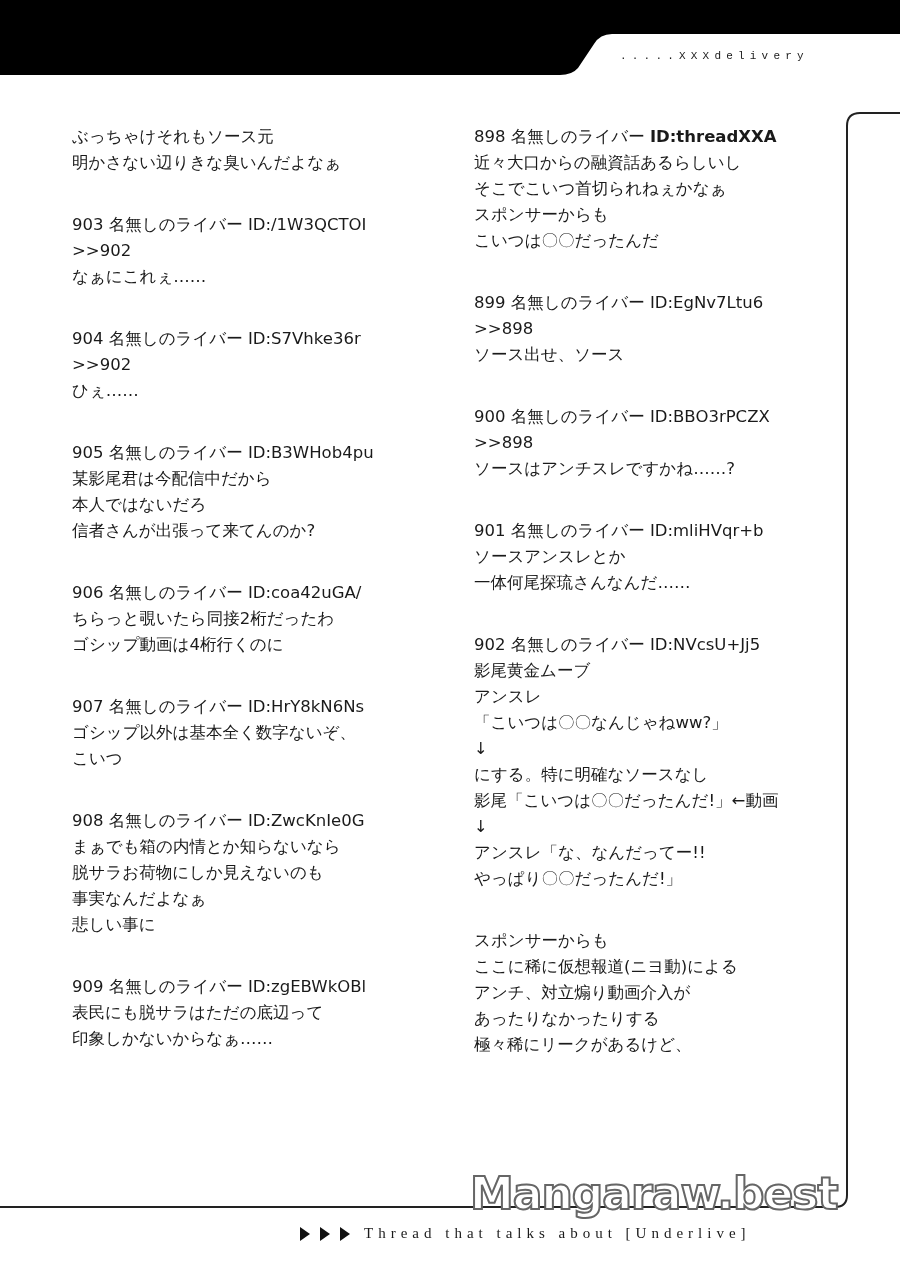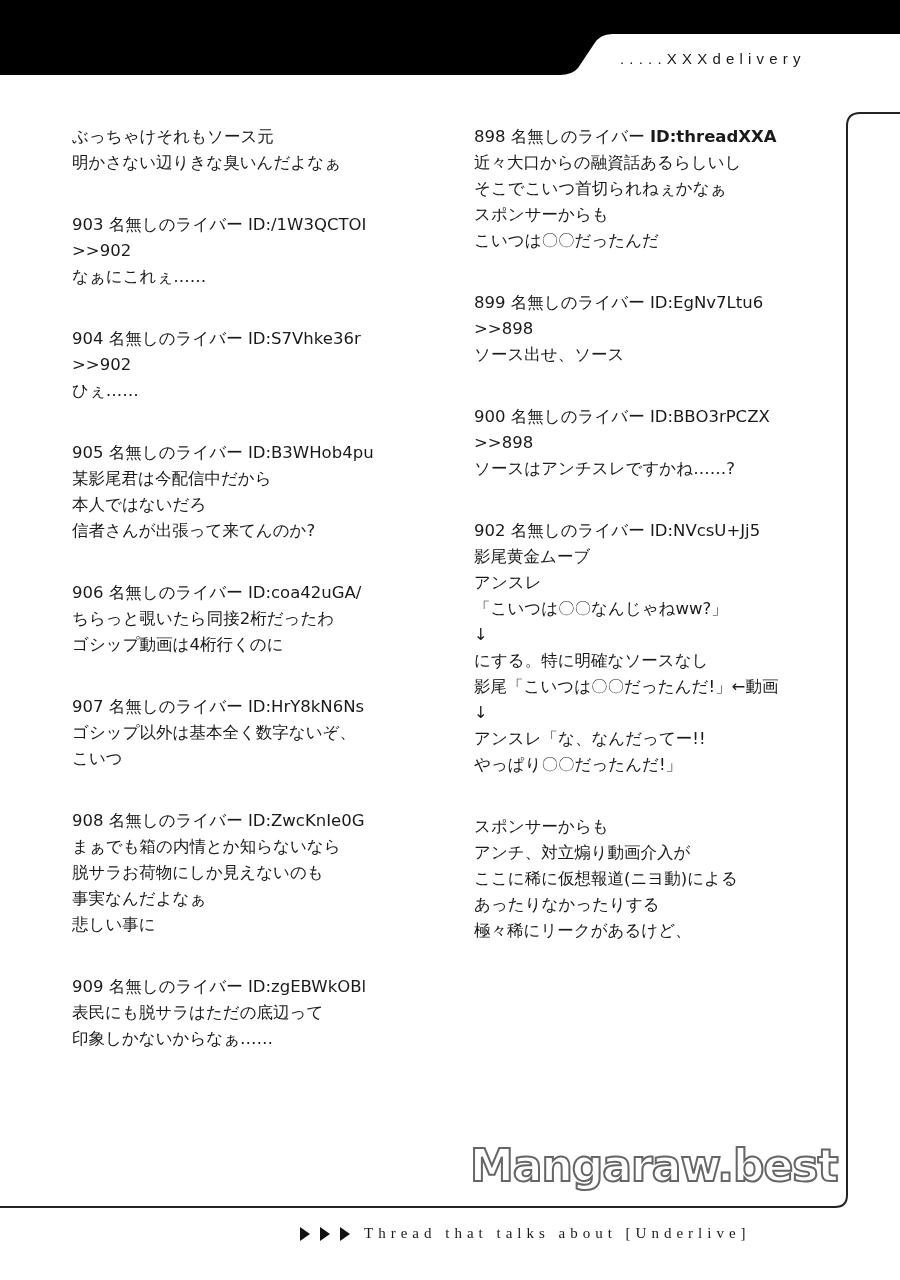--- a/index.html
+++ b/index.html
@@ -4,39 +4,39 @@
   <style>
     html, body { margin: 0; padding: 0; }
     body {
       width: 900px; height: 1280px; position: relative; overflow: hidden;
       background: #ffffff; color: #1a1a1a;
       font-family: "DejaVu Sans", "Liberation Sans", sans-serif;
     }
     .header-band { position: absolute; left: 0; top: 0; width: 900px; height: 80px; }
     .header-title {
       position: absolute; left: 620px; top: 50px;
-      font-family: Liberation Sans, sans-serif; font-size: 15px;
+      font-family: Liberation Mono, monospace; font-size: 11px;
       letter-spacing: 5.2px; color: #1a1a1a; white-space: nowrap;
     }
     .frame-svg { position: absolute; left: 0; top: 0; }
     .column { position: absolute; font-size: 16.5px; line-height: 26px; }
     .col-left { left: 72px; top: 124px; width: 370px; }
     .col-right { left: 474px; top: 124px; width: 360px; }
     .post { margin: 0 0 36px 0; }
     .line { white-space: nowrap; display: block; height: 26px; }
     .bold-id { font-weight: bold; }
     .footer {
       position: absolute; left: 300px; top: 1225px; white-space: nowrap;
       font-family: Liberation Serif, serif; font-size: 15px;
       letter-spacing: 5px; color: #1a1a1a; display: flex; align-items: center;
     }
     .tri { display: inline-block; width: 0; height: 0; border-top: 7px solid transparent;
       border-bottom: 7px solid transparent; border-left: 10px solid #111; margin-right: 10px; }
     .watermark {
-      position: absolute; left: 470px; top: 1140px;
+      position: absolute; left: 470px; top: 1168px;
       font-family: "DejaVu Sans", sans-serif; font-weight: bold; font-size: 44px;
       color: #ffffff; letter-spacing: -1px;
       -webkit-text-stroke: 2px #666;
       text-shadow: 0 0 1px #888;
     }
   </style>
 </head>
 <body>
 
 <svg class="header-band" width="900" height="80" viewBox="0 0 900 80">
@@ -105,35 +105,40 @@
     <span class="line">899 名無しのライバー ID:EgNv7Ltu6</span>
     <span class="line">&gt;&gt;898</span>
     <span class="line">ソース出せ、ソース</span>
   </div>
   <div class="post">
     <span class="line">900 名無しのライバー ID:BBO3rPCZX</span>
     <span class="line">&gt;&gt;898</span>
     <span class="line">ソースはアンチスレですかね……?</span>
   </div>
   <div class="post">
+    <span class="line">901 名無しのライバー ID:mliHVqr+b</span>
+    <span class="line">ソースアンスレとか</span>
+    <span class="line">一体何尾探琉さんなんだ……</span>
+  </div>
+  <div class="post">
     <span class="line">902 名無しのライバー ID:NVcsU+Jj5</span>
     <span class="line">影尾黄金ムーブ</span>
     <span class="line">アンスレ</span>
     <span class="line">「こいつは〇〇なんじゃねww?」</span>
     <span class="line">↓</span>
     <span class="line">にする。特に明確なソースなし</span>
     <span class="line">影尾「こいつは〇〇だったんだ!」←動画</span>
     <span class="line">↓</span>
     <span class="line">アンスレ「な、なんだってー!!</span>
     <span class="line">やっぱり〇〇だったんだ!」</span>
   </div>
   <div class="post">
     <span class="line">スポンサーからも</span>
+    <span class="line">ここに稀に仮想報道(ニヨ動)による</span>
     <span class="line">アンチ、対立煽り動画介入が</span>
-    <span class="line">ここに稀に仮想報道(ニヨ動)による</span>
     <span class="line">あったりなかったりする</span>
     <span class="line">極々稀にリークがあるけど、</span>
   </div>
 </div>
 
 <div class="watermark">Mangaraw.best</div>
 
 <div class="footer">
   <span style="display:inline-flex;align-items:center;margin-right:4px;">
     <span class="tri"></span>

